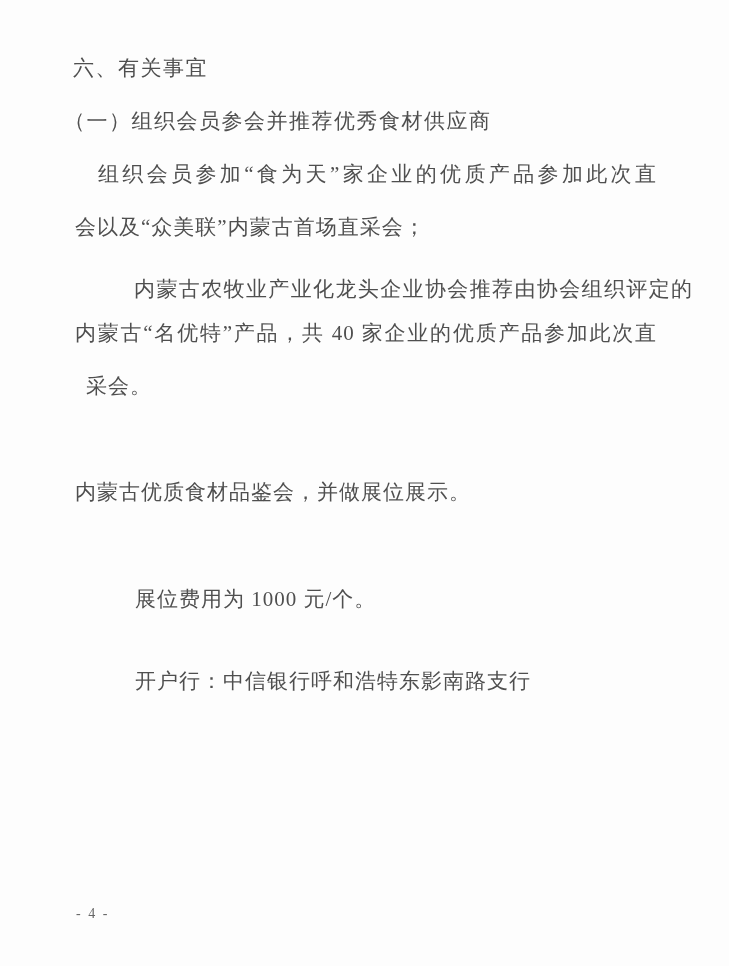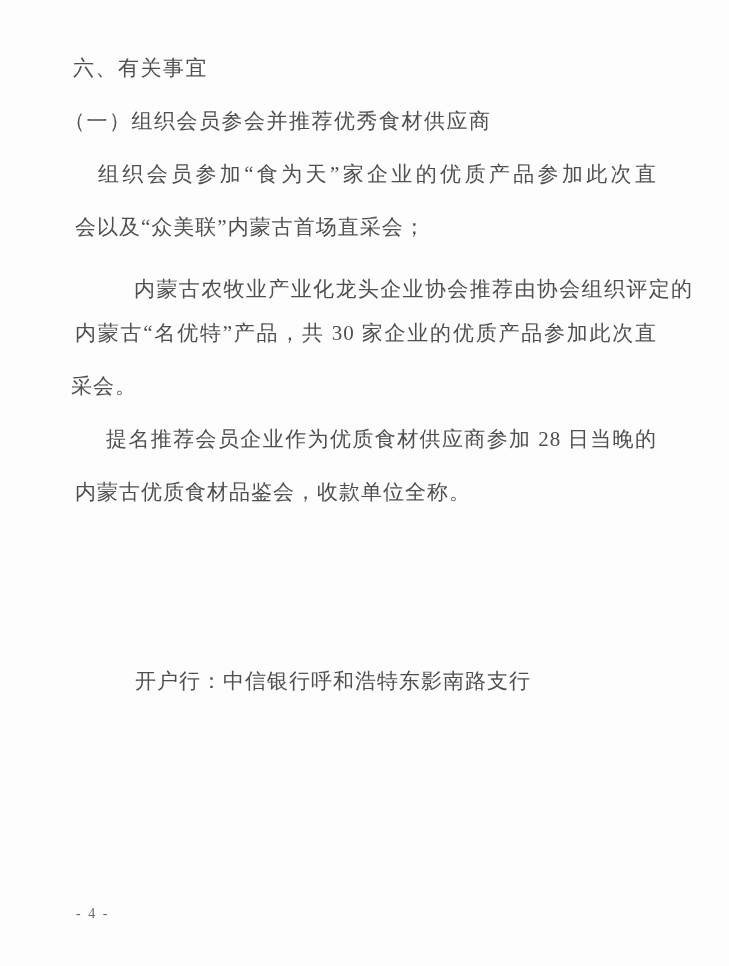--- a/index.html
+++ b/index.html
@@ -29,21 +29,21 @@
     text-align: justify;
     text-align-last: justify;
     text-justify: inter-character;
   }
   .l0  { left: 73px;  top: 55px;  letter-spacing: 1.5px; }
   .l1  { left: 64px;  top: 108px; letter-spacing: 1.5px; }
   .l2  { left: 98px;  top: 161px; width: 559px; }
   .l3  { left: 75px;  top: 214px; }
   .l4  { left: 98px;  top: 276px; width: 559px; margin-left: 36px; }
   .l5  { left: 75px;  top: 320px; width: 582px; }
-  .l6  { left: 71px;  top: 373px; }
+  .l6  { left: 86px;  top: 373px; }
   .l7  { left: 106px; top: 426px; width: 551px; }
   .l8  { left: 75px;  top: 479px; }
   .l9  { left: 64px;  top: 533px; letter-spacing: 1.5px; }
   .l10 { left: 135px; top: 586px; }
   .l11 { left: 135px; top: 640px; margin-top: 28px; }
   .l12 { left: 135px; top: 693px; letter-spacing: 1.6px; }
   .l13 { left: 135px; top: 746px; }
   .footer {
     position: absolute;
     left: 76px;
@@ -56,19 +56,19 @@
 </style>
 </head>
 <body>
 
 <div class="page">
   <div class="line l0">六、有关事宜</div>
   <div class="line l1">（一）组织会员参会并推荐优秀食材供应商</div>
   <div class="line l2 just">组织会员参加“食为天”家企业的优质产品参加此次直</div>
   <div class="line l3">会以及“众美联”内蒙古首场直采会；</div>
   <div class="line l4 just">内蒙古农牧业产业化龙头企业协会推荐由协会组织评定的</div>
-  <div class="line l5 just">内蒙古“名优特”产品，共 30 家企业的优质产品参加此次直</div>
+  <div class="line l5 just">内蒙古“名优特”产品，共 40 家企业的优质产品参加此次直</div>
   <div class="line l6">采会。</div>
-  <div class="line l7 just">提名推荐会员企业作为优质食材供应商参加 28 日当晚的</div>
-  <div class="line l8">内蒙古优质食材品鉴会，收款单位全称。</div>
+  <div class="line l8">内蒙古优质食材品鉴会，并做展位展示。</div>
+  <div class="line l10">展位费用为 1000 元/个。</div>
   <div class="line l11">开户行：中信银行呼和浩特东影南路支行</div>
   <div class="footer">- 4 -</div>
 </div>
 
 </body></html>

